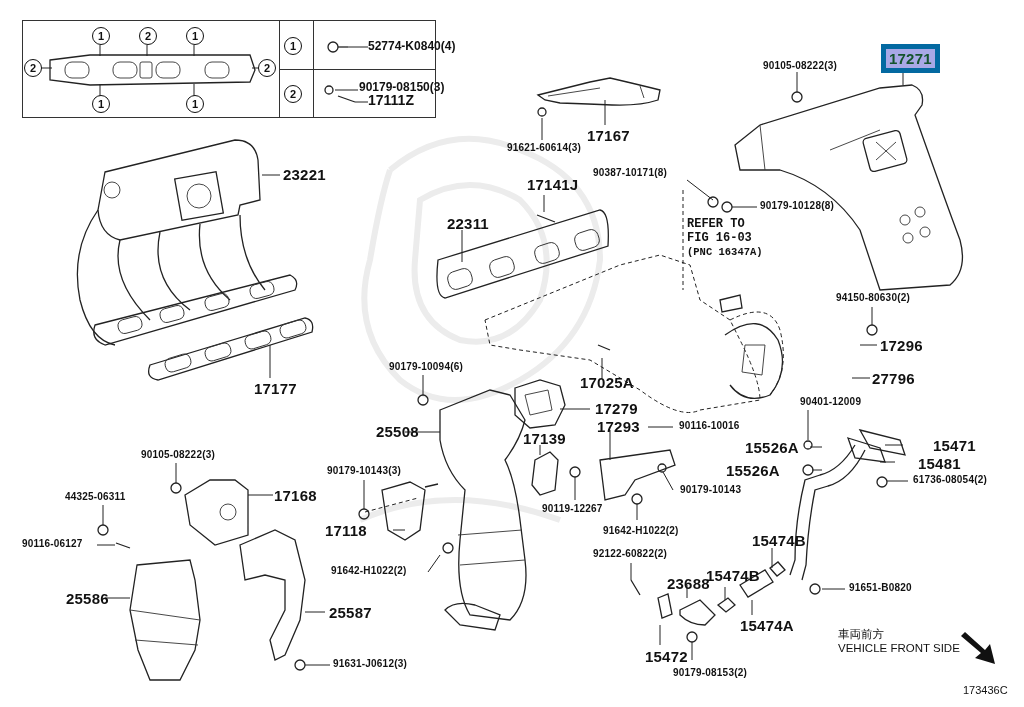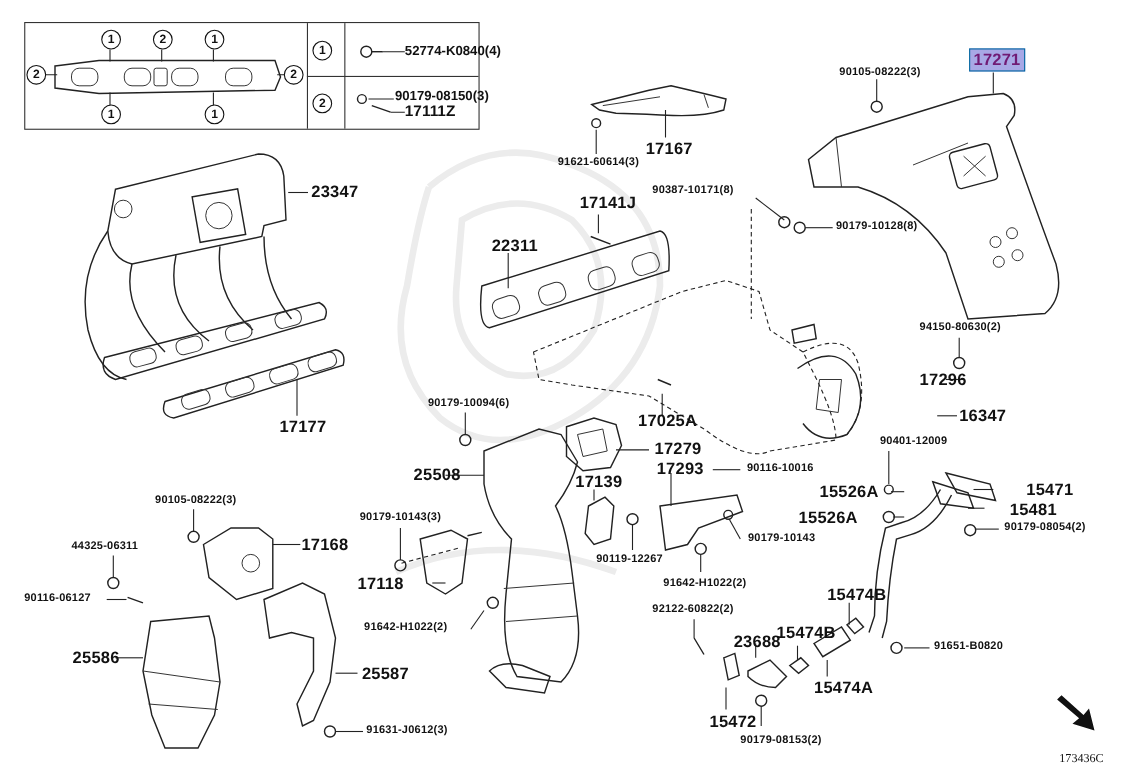--- a/index.html
+++ b/index.html
@@ -2,24 +2,24 @@
 <html><head>
 <meta charset="utf-8">
 <style>
   html, body { margin:0; padding:0; background:#ffffff; }
   body { width:1024px; height:707px; position:relative; overflow:hidden;
          font-family:"DejaVu Sans Mono","Liberation Mono",monospace; color:#111; }
   #diagram { position:absolute; left:0; top:0; width:1024px; height:707px; }
   .lbl { position:absolute; font-family:"Liberation Sans Narrow","Liberation Sans",sans-serif;
          font-weight:bold; font-size:10px; white-space:nowrap; color:#111; letter-spacing:0.2px; cursor:pointer; }
   .lbl.big { font-size:15px; }
-  .lbl.hl { background:#a8a8e6; border:1px solid #0369a1; padding:1px 3px; color:#701a75; }
+  .lbl.hl { background:#a8a8e6; border:5px solid #0369a1; padding:1px 3px; color:#14532d; }
   .note { position:absolute; font-family:"Liberation Mono",monospace; font-weight:bold; font-size:12px; line-height:14px; white-space:pre; color:#111; }
   .vf { position:absolute; font-family:"Liberation Sans",sans-serif; font-size:11.5px; line-height:14px; color:#111; }
-  .figno { position:absolute; font-family:Liberation Serif, serif; font-size:11px; color:#111; }
+  .figno { position:absolute; font-family:Liberation Sans, sans-serif; font-size:11px; color:#111; }
   .legend-box { position:absolute; left:22px; top:20px; width:412px; height:96px; border:1.5px solid #333; }
   .legend-box .split1 { position:absolute; left:256px; top:0; bottom:0; border-left:1.5px solid #333; }
   .legend-box .split2 { position:absolute; left:290px; top:0; bottom:0; border-left:1.5px solid #333; }
   .legend-box .hsplit { position:absolute; left:256px; right:0; top:48px; border-top:1.5px solid #333; }
   .circ { position:absolute; width:16px; height:16px; border:1.3px solid #111; border-radius:50%;
           font-family:"Liberation Sans",sans-serif; font-size:11px; font-weight:bold; text-align:center; line-height:16px; background:#fff; }
   .legend-txt { position:absolute; font-family:"Liberation Sans",sans-serif; font-weight:bold; font-size:12px; white-space:nowrap; }
   .legend-txt.big { font-size:14px; }
   svg .part { fill:none; stroke:#222; stroke-width:1.3; }
   svg .thin { fill:none; stroke:#333; stroke-width:0.9; }
@@ -254,42 +254,45 @@
   <div class="circ" style="left:284px;top:37px">1</div>
   <div class="circ" style="left:284px;top:85px">2</div>
   <div class="legend-txt" style="left:368px;top:39px">52774-K0840(4)</div>
   <div class="legend-txt" style="left:359px;top:80px">90179-08150(3)</div>
   <div class="legend-txt big" style="left:368px;top:92px">17111Z</div>
 
   <div class="lbl big hl" style="left:881px;top:44px">17271</div>
   <div class="lbl" style="left:763px;top:60px">90105-08222(3)</div>
   <div class="lbl big" style="left:587px;top:127px">17167</div>
   <div class="lbl" style="left:507px;top:142px">91621-60614(3)</div>
-  <div class="lbl big" style="left:283px;top:166px">23347</div>
+  <div class="lbl big" style="left:283px;top:166px">23221</div>
   <div class="lbl" style="left:593px;top:167px">90387-10171(8)</div>
   <div class="lbl" style="left:760px;top:200px">90179-10128(8)</div>
   <div class="lbl big" style="left:527px;top:176px">17141J</div>
   <div class="lbl big" style="left:447px;top:215px">22311</div>
+  <div class="note" style="left:687px;top:217px"><span>REFER TO</span>
+<span>FIG 16-03</span>
+<span style="font-size:10.5px">(PNC 16347A)</span></div>
   <div class="lbl" style="left:836px;top:292px">94150-80630(2)</div>
-  <div class="lbl big" style="left:836px;top:337px">17296</div>
-  <div class="lbl big" style="left:872px;top:370px">16347</div>
+  <div class="lbl big" style="left:880px;top:337px">17296</div>
+  <div class="lbl big" style="left:872px;top:370px">27796</div>
   <div class="lbl big" style="left:254px;top:380px">17177</div>
   <div class="lbl" style="left:389px;top:361px">90179-10094(6)</div>
   <div class="lbl big" style="left:580px;top:374px">17025A</div>
   <div class="lbl big" style="left:595px;top:400px">17279</div>
   <div class="lbl big" style="left:376px;top:423px">25508</div>
   <div class="lbl big" style="left:523px;top:430px">17139</div>
   <div class="lbl big" style="left:597px;top:418px">17293</div>
   <div class="lbl" style="left:679px;top:420px">90116-10016</div>
   <div class="lbl" style="left:800px;top:396px">90401-12009</div>
   <div class="lbl big" style="left:745px;top:439px">15526A</div>
   <div class="lbl big" style="left:933px;top:437px">15471</div>
   <div class="lbl big" style="left:726px;top:462px">15526A</div>
   <div class="lbl big" style="left:918px;top:455px">15481</div>
-  <div class="lbl" style="left:913px;top:474px">90179-08054(2)</div>
+  <div class="lbl" style="left:913px;top:474px">61736-08054(2)</div>
   <div class="lbl" style="left:141px;top:449px">90105-08222(3)</div>
   <div class="lbl" style="left:65px;top:491px">44325-06311</div>
   <div class="lbl big" style="left:274px;top:487px">17168</div>
   <div class="lbl" style="left:327px;top:465px">90179-10143(3)</div>
   <div class="lbl" style="left:22px;top:538px">90116-06127</div>
   <div class="lbl big" style="left:325px;top:522px">17118</div>
   <div class="lbl" style="left:542px;top:503px">90119-12267</div>
   <div class="lbl" style="left:680px;top:484px">90179-10143</div>
   <div class="lbl" style="left:331px;top:565px">91642-H1022(2)</div>
   <div class="lbl" style="left:603px;top:525px">91642-H1022(2)</div>
@@ -298,15 +301,19 @@
   <div class="lbl" style="left:593px;top:548px">92122-60822(2)</div>
   <div class="lbl big" style="left:752px;top:532px">15474B</div>
   <div class="lbl big" style="left:667px;top:575px">23688</div>
   <div class="lbl big" style="left:706px;top:567px">15474B</div>
   <div class="lbl" style="left:849px;top:582px">91651-B0820</div>
   <div class="lbl big" style="left:740px;top:617px">15474A</div>
   <div class="lbl big" style="left:645px;top:648px">15472</div>
   <div class="lbl" style="left:673px;top:667px">90179-08153(2)</div>
   <div class="lbl" style="left:333px;top:658px">91631-J0612(3)</div>
 
+  <div class="vf" style="left:838px;top:627px">
+    <div>車両前方</div>
+    <div>VEHICLE FRONT SIDE</div>
+  </div>
 
   <div class="figno" style="left:963px;top:684px">173436C</div>
 </div>
 
 </body></html>

